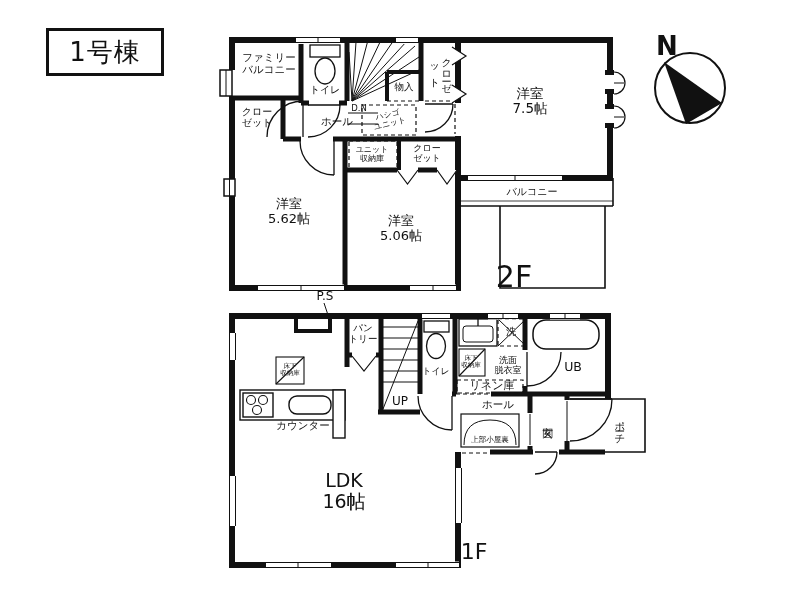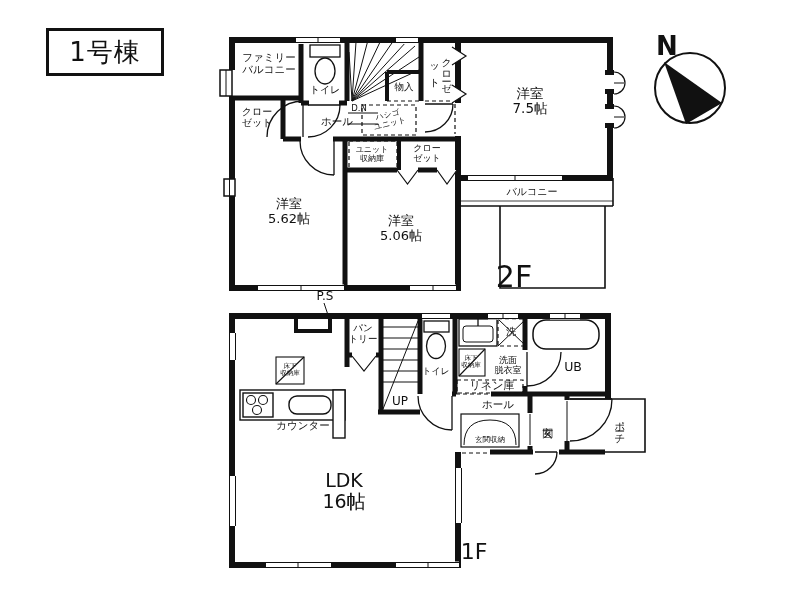--- a/index.html
+++ b/index.html
@@ -273,21 +273,21 @@
 <div class="lbl" style="left:290px;top:370px;font-size:6.5px">床下
 収納庫</div>
 <div class="lbl" style="left:471px;top:362px;font-size:6.5px">床下
 収納庫</div>
 <div class="lbl" style="left:508px;top:365px;font-size:9px">洗面
 脱衣室</div>
 <div class="lbl" style="left:511px;top:332px;font-size:10px">洗</div>
 <div class="lbl" style="left:492px;top:386px;font-size:11px">リネン庫</div>
 <div class="lbl" style="left:573px;top:367px;font-size:12.5px">UB</div>
 <div class="lbl" style="left:498px;top:405px;font-size:10.5px">ホール</div>
-<div class="lbl" style="left:490px;top:440px;font-size:7.5px">玄関収納</div>
+<div class="lbl" style="left:490px;top:440px;font-size:7.5px">上部小屋裏</div>
 <div class="lbl v" style="left:548px;top:420px;font-size:10.5px;height:32px">玄関</div>
 <div class="lbl v" style="left:620px;top:426px;font-size:10.5px;height:44px">ポーチ</div>
 <div class="lbl" style="left:303px;top:426px;font-size:10.5px">カウンター</div>
 <div class="lbl" style="left:344px;top:491px;font-size:19px">LDK
 16帖</div>
 <div class="lbl" style="left:474px;top:552px;font-size:22px">1F</div>
 
 </div>
 
 </body></html>

